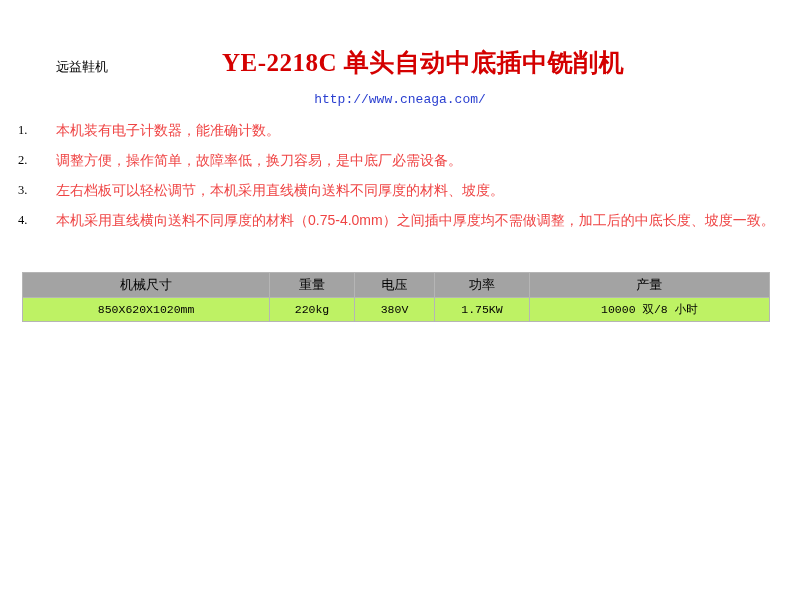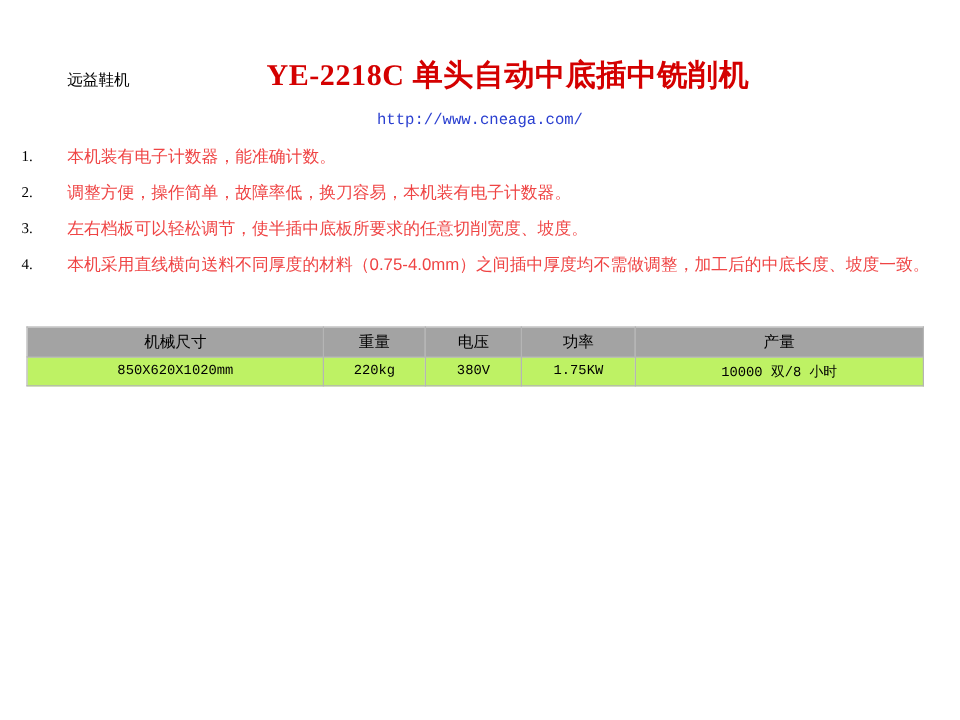--- a/index.html
+++ b/index.html
@@ -137,25 +137,25 @@
     <a href="#">http://www.cneaga.com/</a>
   </div>
 
   <div class="feature-list">
     <div class="feature-item">
       <div class="feature-num">1.</div>
       <div class="feature-text">本机装有电子计数器，能准确计数。</div>
     </div>
     <div class="feature-item">
       <div class="feature-num">2.</div>
-      <div class="feature-text">调整方便，操作简单，故障率低，换刀容易，本机装有电子计数器。</div>
+      <div class="feature-text">调整方便，操作简单，故障率低，换刀容易，是中底厂必需设备。</div>
     </div>
     <div class="feature-item">
       <div class="feature-num">3.</div>
-      <div class="feature-text">左右档板可以轻松调节，使半插中底板所要求的任意切削宽度、坡度。</div>
+      <div class="feature-text">左右档板可以轻松调节，本机采用直线横向送料不同厚度的材料、坡度。</div>
     </div>
     <div class="feature-item">
       <div class="feature-num">4.</div>
       <div class="feature-text">本机采用直线横向送料不同厚度的材料（0.75-4.0mm）之间插中厚度均不需做调整，加工后的中底长度、坡度一致。</div>
     </div>
   </div>
 
   <table class="spec-table">
     <thead>
       <tr>

